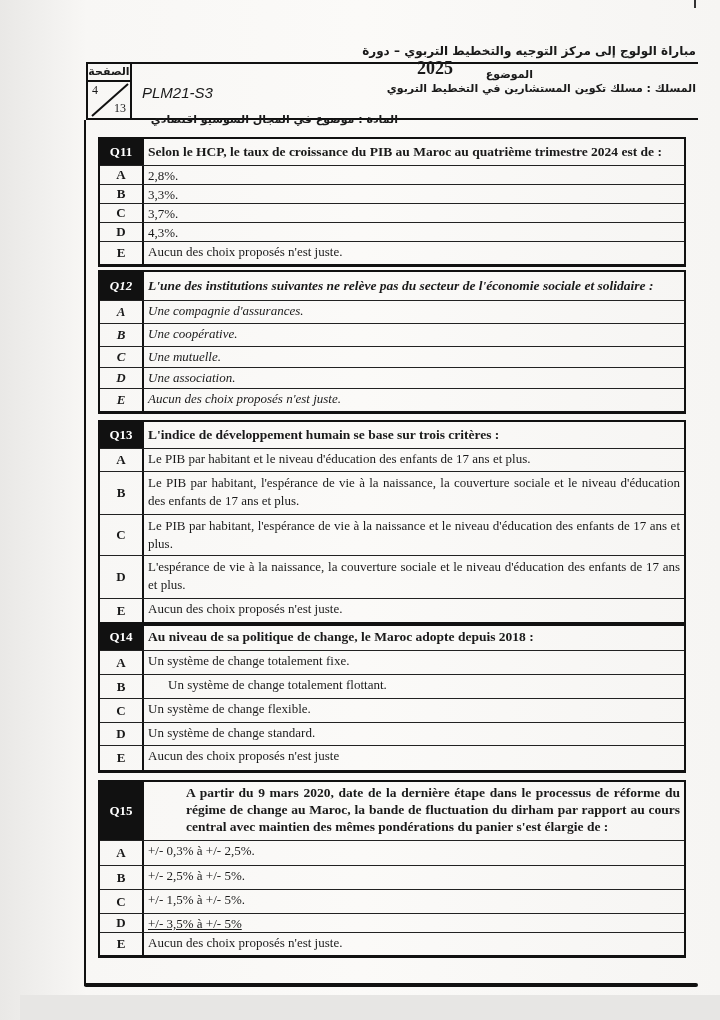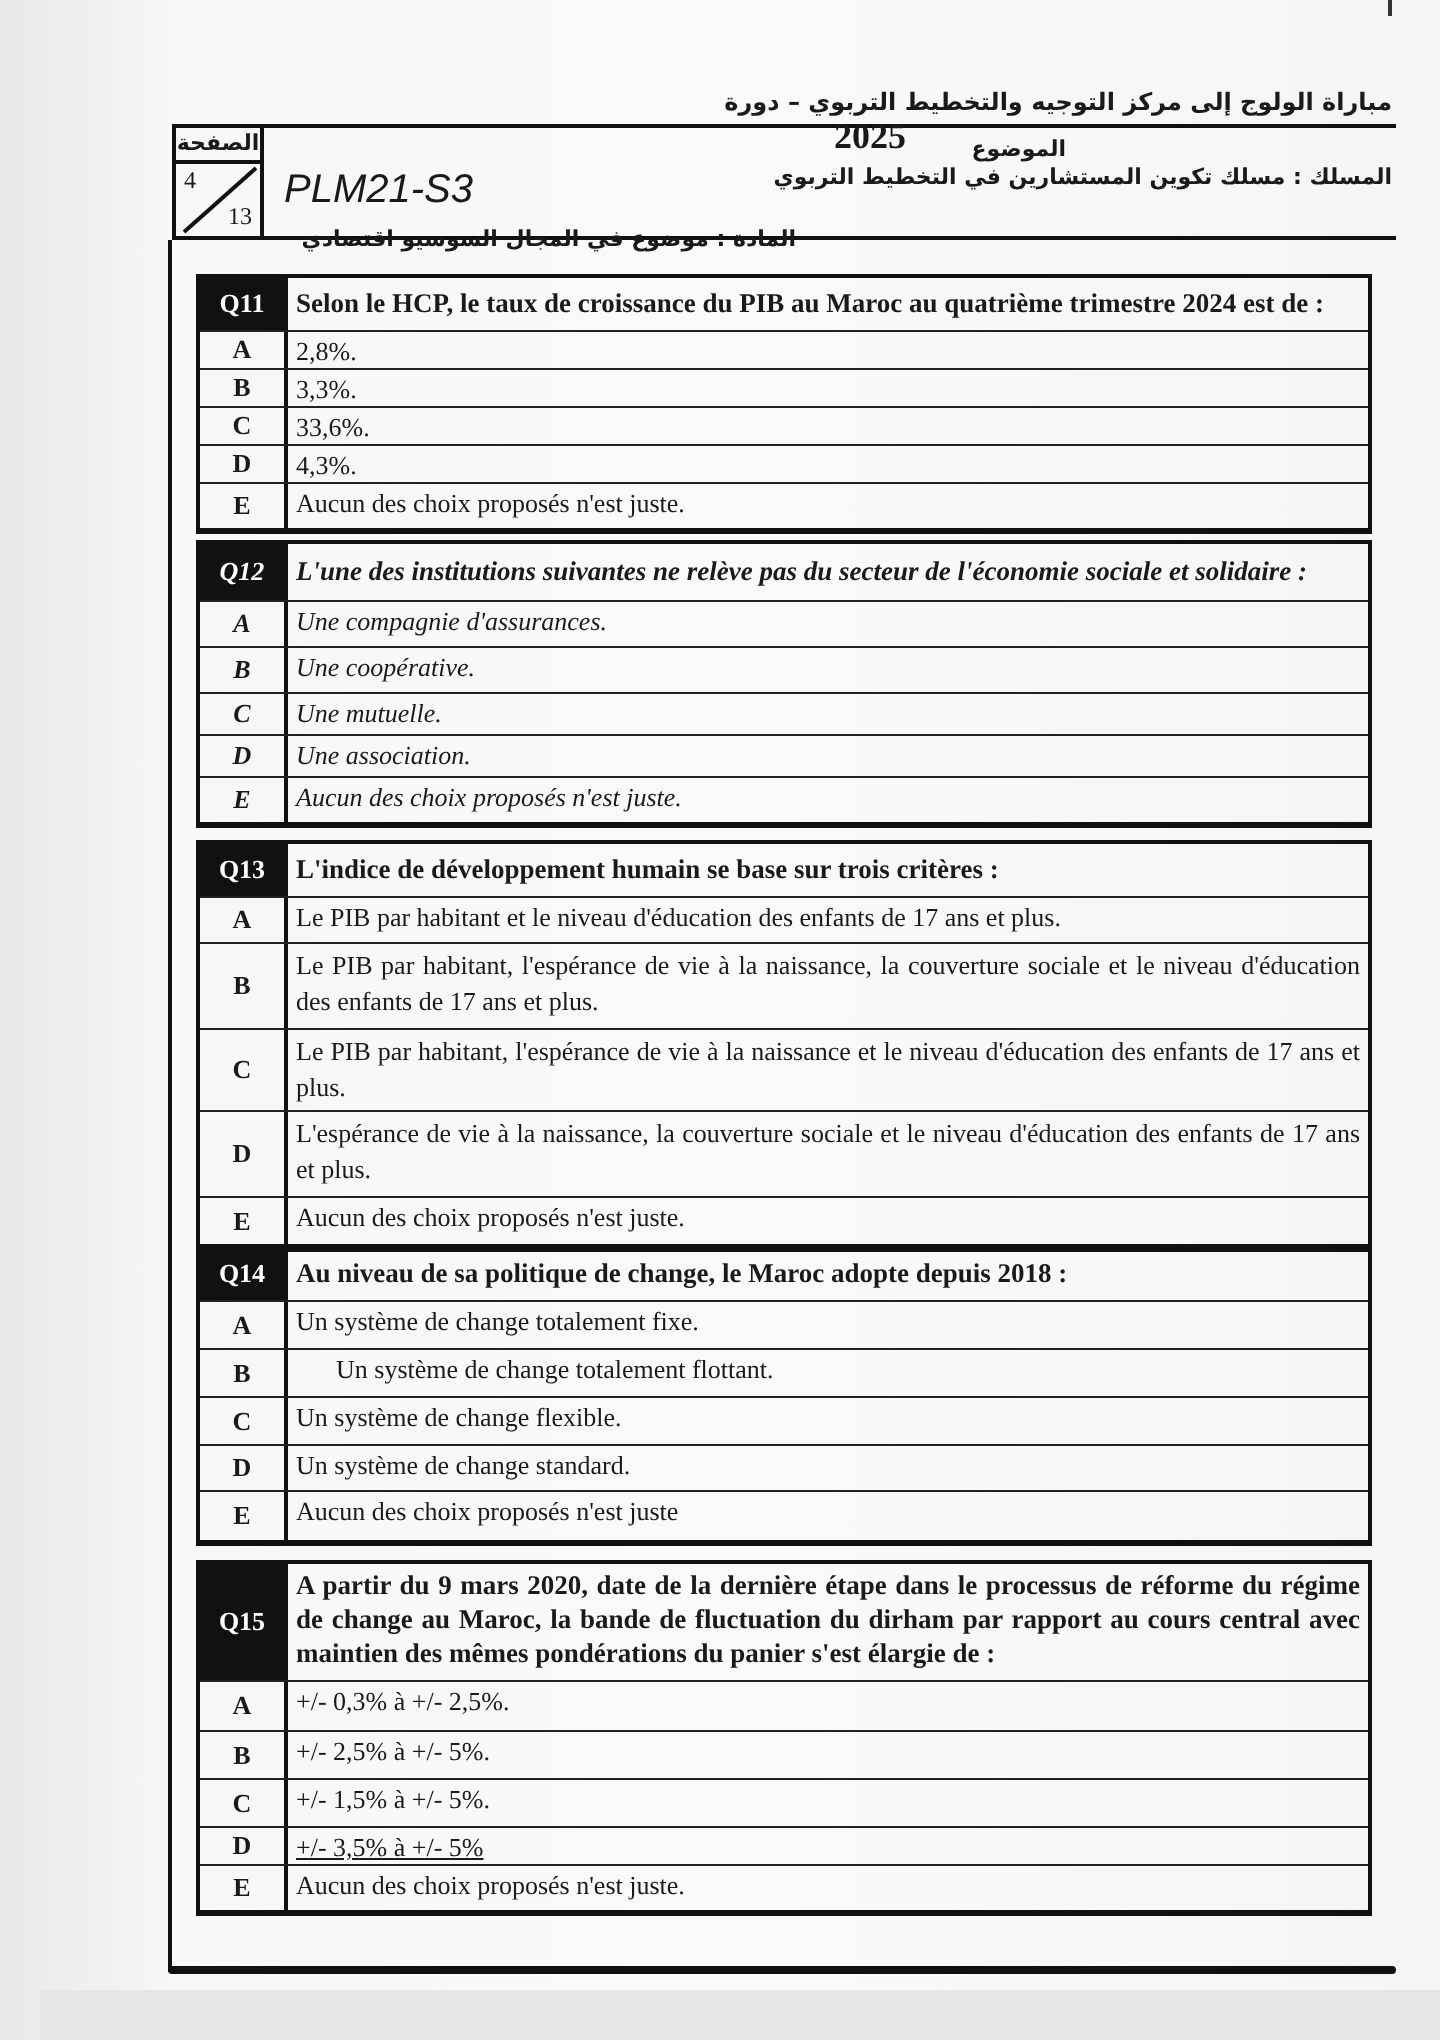--- a/index.html
+++ b/index.html
@@ -38,21 +38,21 @@
     .page-box .num {
       position: absolute; font-size: 12px; line-height: 12px;
     }
     .page-box .num.cur { left: 4px; top: 20px; }
     .page-box .num.tot { right: 4px; top: 38px; }
     .page-box .slash {
       position: absolute; left: 0; top: 18px; width: 42px; height: 36px;
     }
     .code {
       position: absolute; left: 54px; top: 20px; font-family: "Liberation Sans", sans-serif;
-      font-style: italic; font-size: 20px;
+      font-style: italic; font-size: 15px;
     }
     .ar { direction: rtl; font-family: "DejaVu Sans", sans-serif; font-weight: bold; position: absolute; white-space: nowrap; }
     .ar.t1 { right: 2px; top: -20px; font-size: 12px; }
     .ar.t2 { right: 165px; top: 4px; font-size: 11px; }
     .ar.t3 { right: 2px; top: 18px; font-size: 11px; }
     .ar.t5 { right: 300px; top: 49px; font-size: 11px; }
     .year { position: absolute; right: 245px; top: -6px; font-weight: bold; font-size: 18px; font-family: "Liberation Serif", serif; }
 
     
     .q {
@@ -113,21 +113,21 @@
   <div class="row" style="height:18px;">
       <div class="letter">A</div>
       <div class="text">2,8%.</div>
     </div>
   <div class="row" style="height:18px;">
       <div class="letter">B</div>
       <div class="text">3,3%.</div>
     </div>
   <div class="row" style="height:18px;">
       <div class="letter">C</div>
-      <div class="text">33,6%.</div>
+      <div class="text">3,7%.</div>
     </div>
   <div class="row" style="height:18px;">
       <div class="letter">D</div>
       <div class="text">4,3%.</div>
     </div>
   <div class="row" style="height:22px;">
       <div class="letter">E</div>
       <div class="text">Aucun des choix proposés n'est juste.</div>
     </div>
 </div>
@@ -209,21 +209,21 @@
     </div>
   <div class="row" style="height:24px;">
       <div class="letter">E</div>
       <div class="text">Aucun des choix proposés n'est juste</div>
     </div>
 </div>
 
 <div class="q" style="top:780px;">
   <div class="row qhead" style="height:58px;">
     <div class="letter">Q15</div>
-    <div class="text" style="line-height:17px;">A partir du 9 mars 2020, date de la dernière étape dans le processus de réforme du régime de change au Maroc, la bande de fluctuation du dirham par rapport au cours central avec maintien des mêmes pondérations du panier s'est élargie de :</div>
+    <div class="text" style="line-height:17px;margin-left:38px;">A partir du 9 mars 2020, date de la dernière étape dans le processus de réforme du régime de change au Maroc, la bande de fluctuation du dirham par rapport au cours central avec maintien des mêmes pondérations du panier s'est élargie de :</div>
   </div>
   <div class="row" style="height:24px;">
       <div class="letter">A</div>
       <div class="text">+/- 0,3% à +/- 2,5%.</div>
     </div>
   <div class="row" style="height:23px;">
       <div class="letter">B</div>
       <div class="text">+/- 2,5% à +/- 5%.</div>
     </div>
   <div class="row" style="height:23px;">

